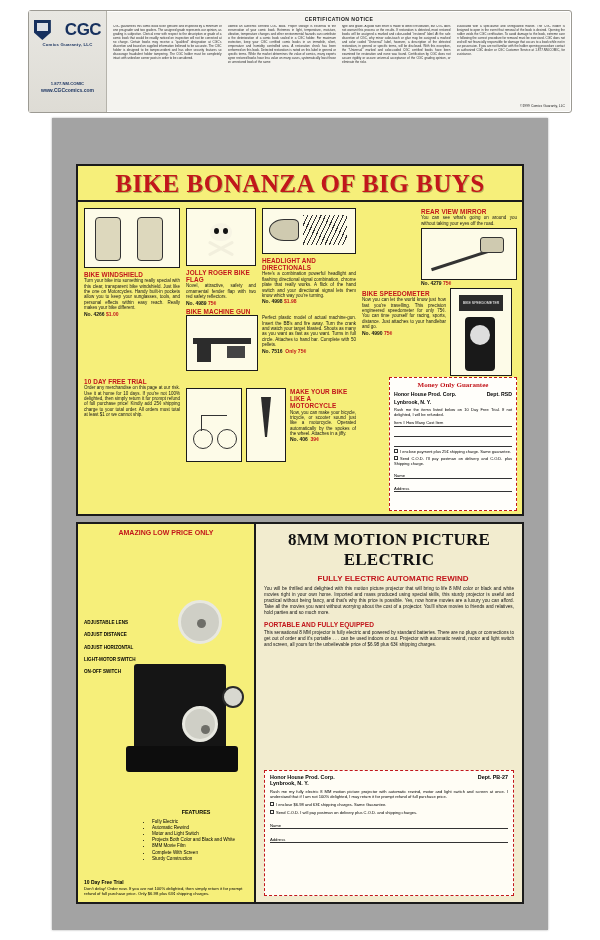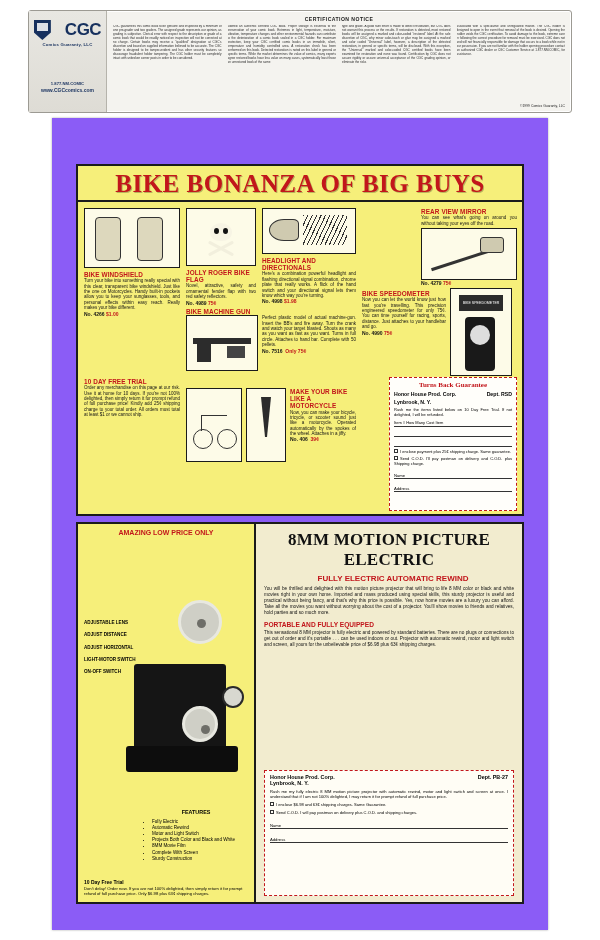--- a/index.html
+++ b/index.html
@@ -54,21 +54,21 @@
   .cgc-col {
     flex: 1; font-size: 3.05px; line-height: 1.3; color: #2a2a2a;
     text-align: justify; overflow: hidden;
   }
   .cgc-foot { font-size: 3.4px; text-align: right; color: #222; margin-top: 1px;}
 
   
   .page {
     position: absolute; left: 52px; top: 118px;
     width: 496px; height: 812px;
-    background: #8b5cf6;
+    background: #a3a3a3;
     box-shadow: 0 0 2px rgba(0,0,0,.35);
     padding: 0;
   }
   .ad-top {
     position: absolute; left: 24px; top: 46px; width: 448px; height: 352px;
     background: #f6ef7a;
     border: 2px solid #1b1b1b;
   }
   .banner {
     text-align: center;
@@ -296,21 +296,21 @@
           </div>
         </div>
       </div>
 
       <div class="cell" style="left:6px; top:176px; width:96px;">
         <div class="cell-title">10 Day Free Trial</div>
         <div class="cell-body">Order any merchandise on this page at our risk. Use it at home for 10 days. If you're not 100% delighted, then simply return it for prompt refund of full purchase price! Kindly add 25¢ shipping charge to your total order. All orders must total at least $1 or we cannot ship.</div>
       </div>
 
       <div class="moneyback">
-        <div class="mb-title">Turns Back Guarantee</div>
+        <div class="mb-title">Money Only Guarantee</div>
         <div class="mb-co">
           <span>Honor House Prod. Corp.</span>
           <span style="float:right;">Dept. RSD</span>
         </div>
         <div class="mb-co" style="font-weight:bold;">Lynbrook, N. Y.</div>
         <div class="mb-text">Rush me the items listed below on 10 Day Free Trial. If not delighted, I will be refunded.</div>
         <div class="mb-row">Item #    How Many    Cost    Item</div>
         <div class="mb-row">&nbsp;</div>
         <div class="mb-row">&nbsp;</div>
         <div class="mb-text"><span class="chk"></span><span>I enclose payment plus 25¢ shipping charge. Same guarantee.</span></div>

